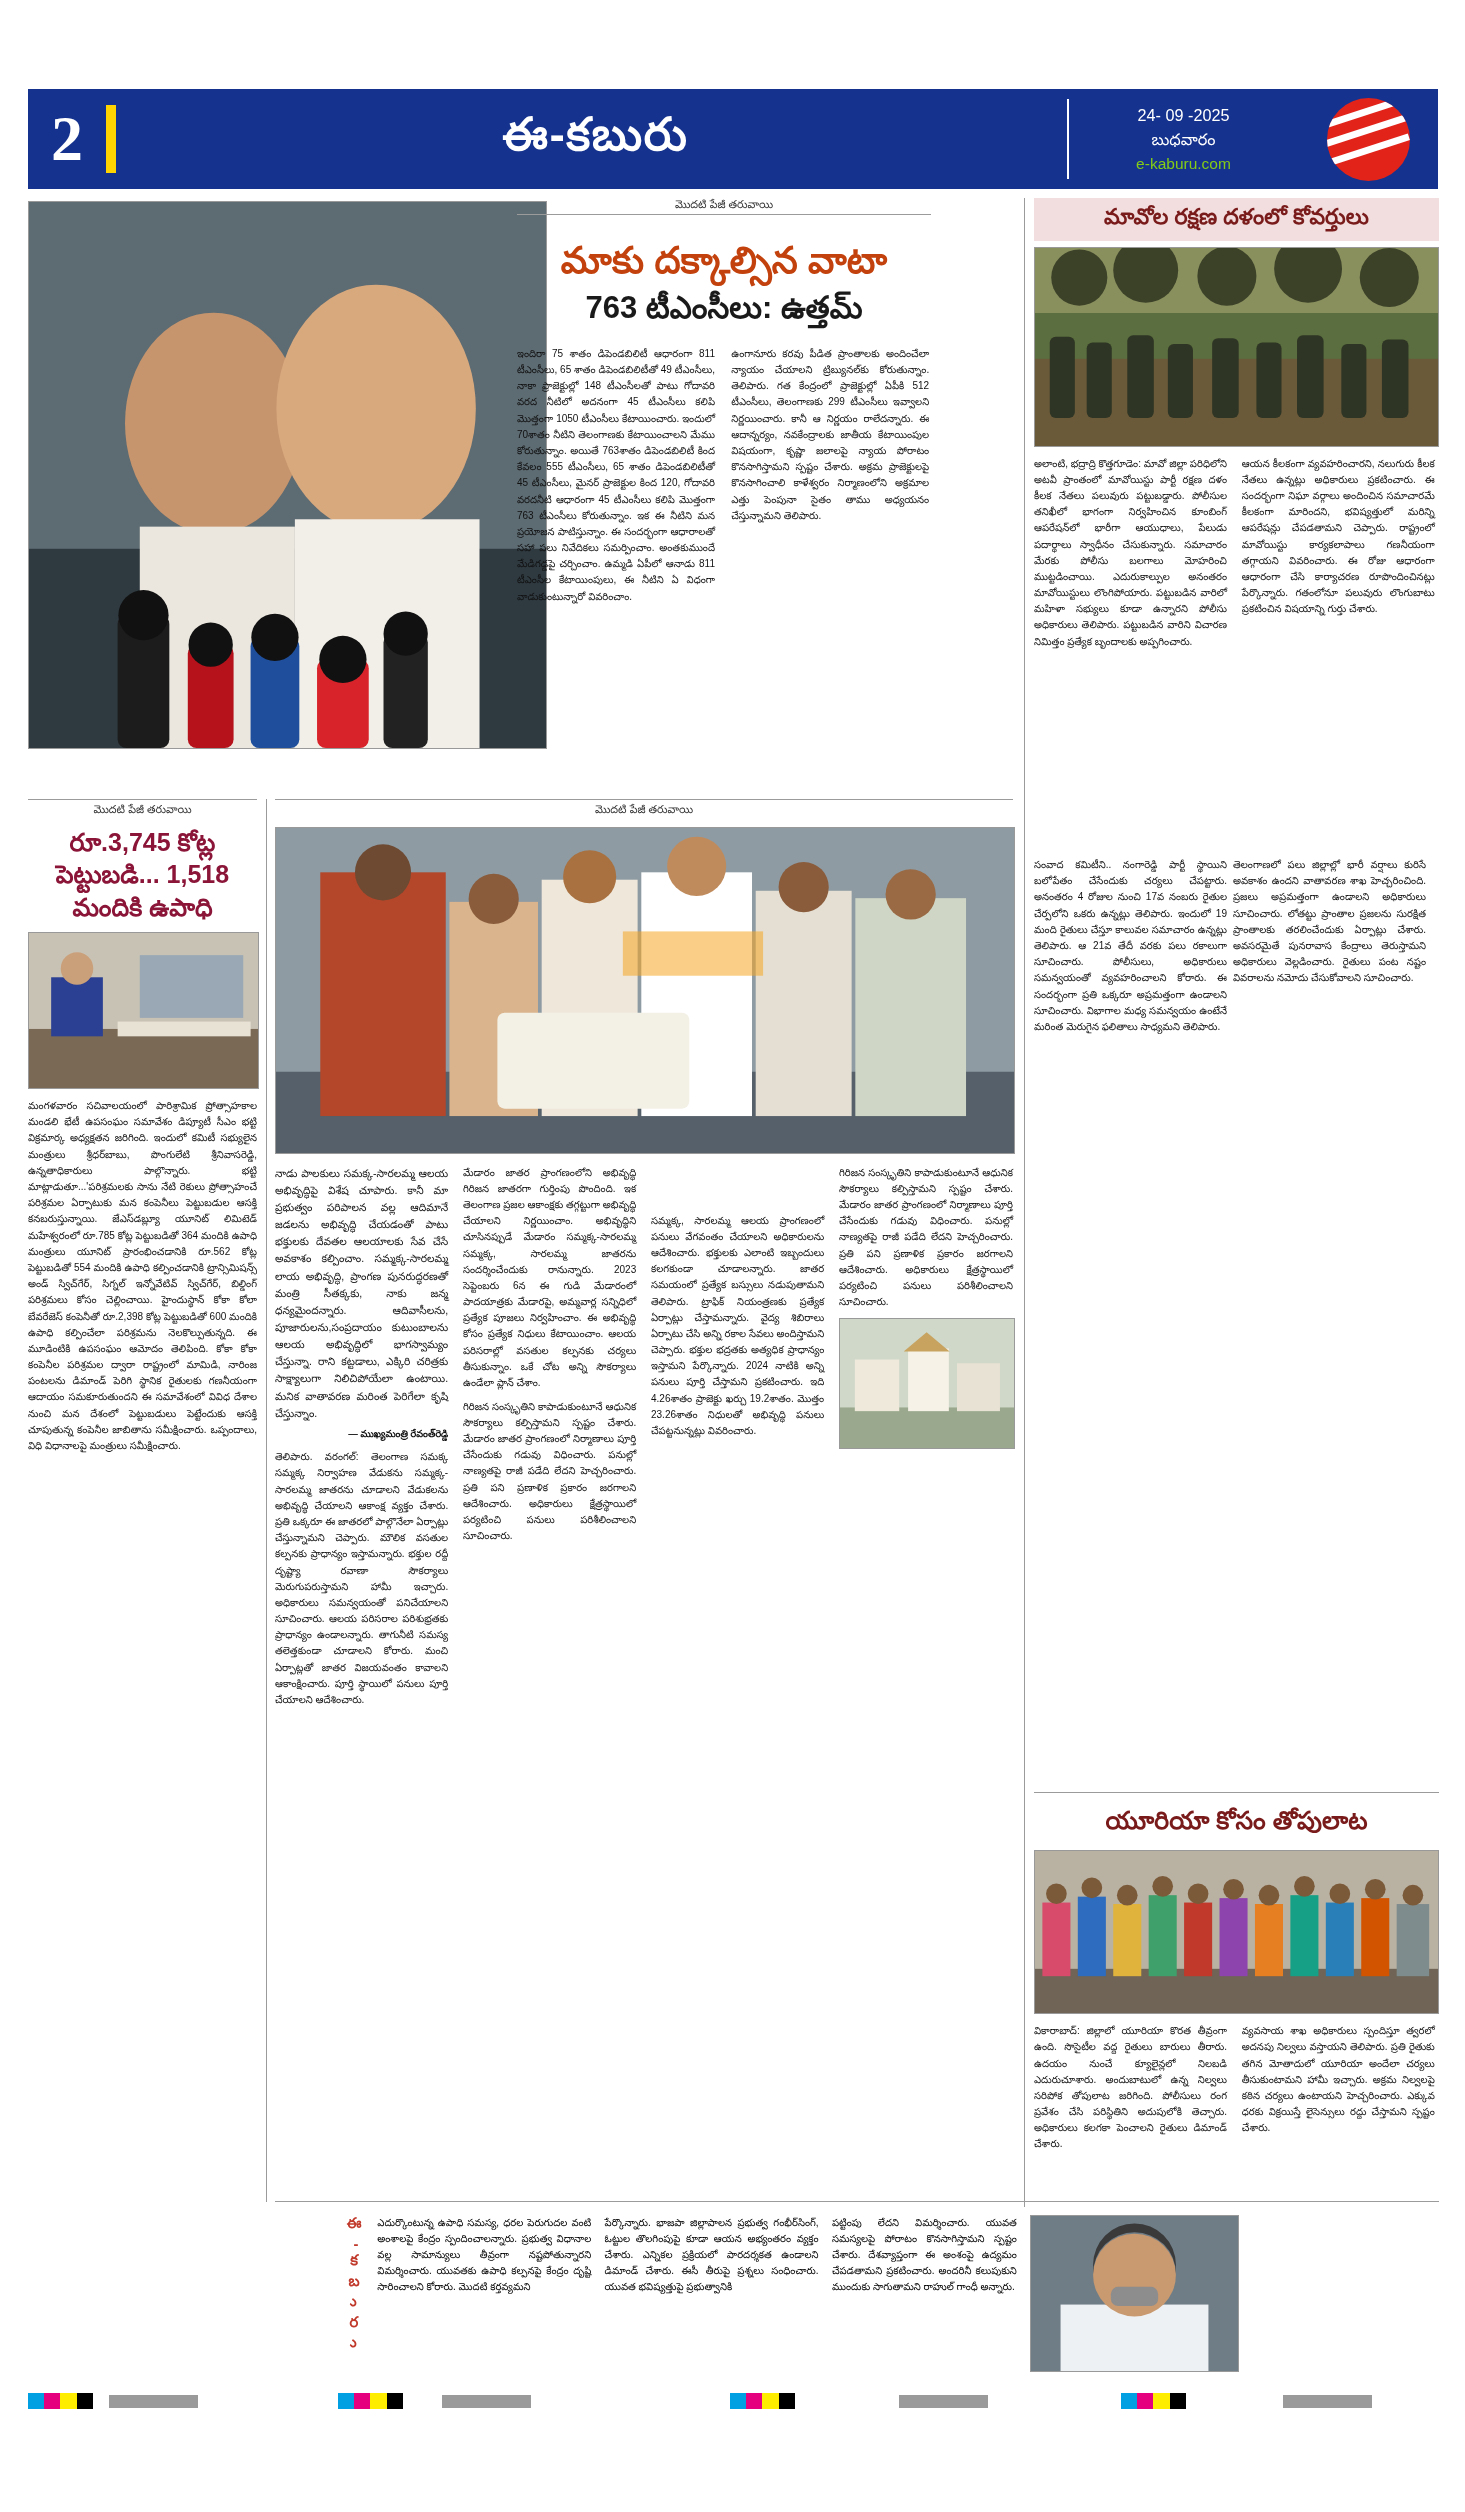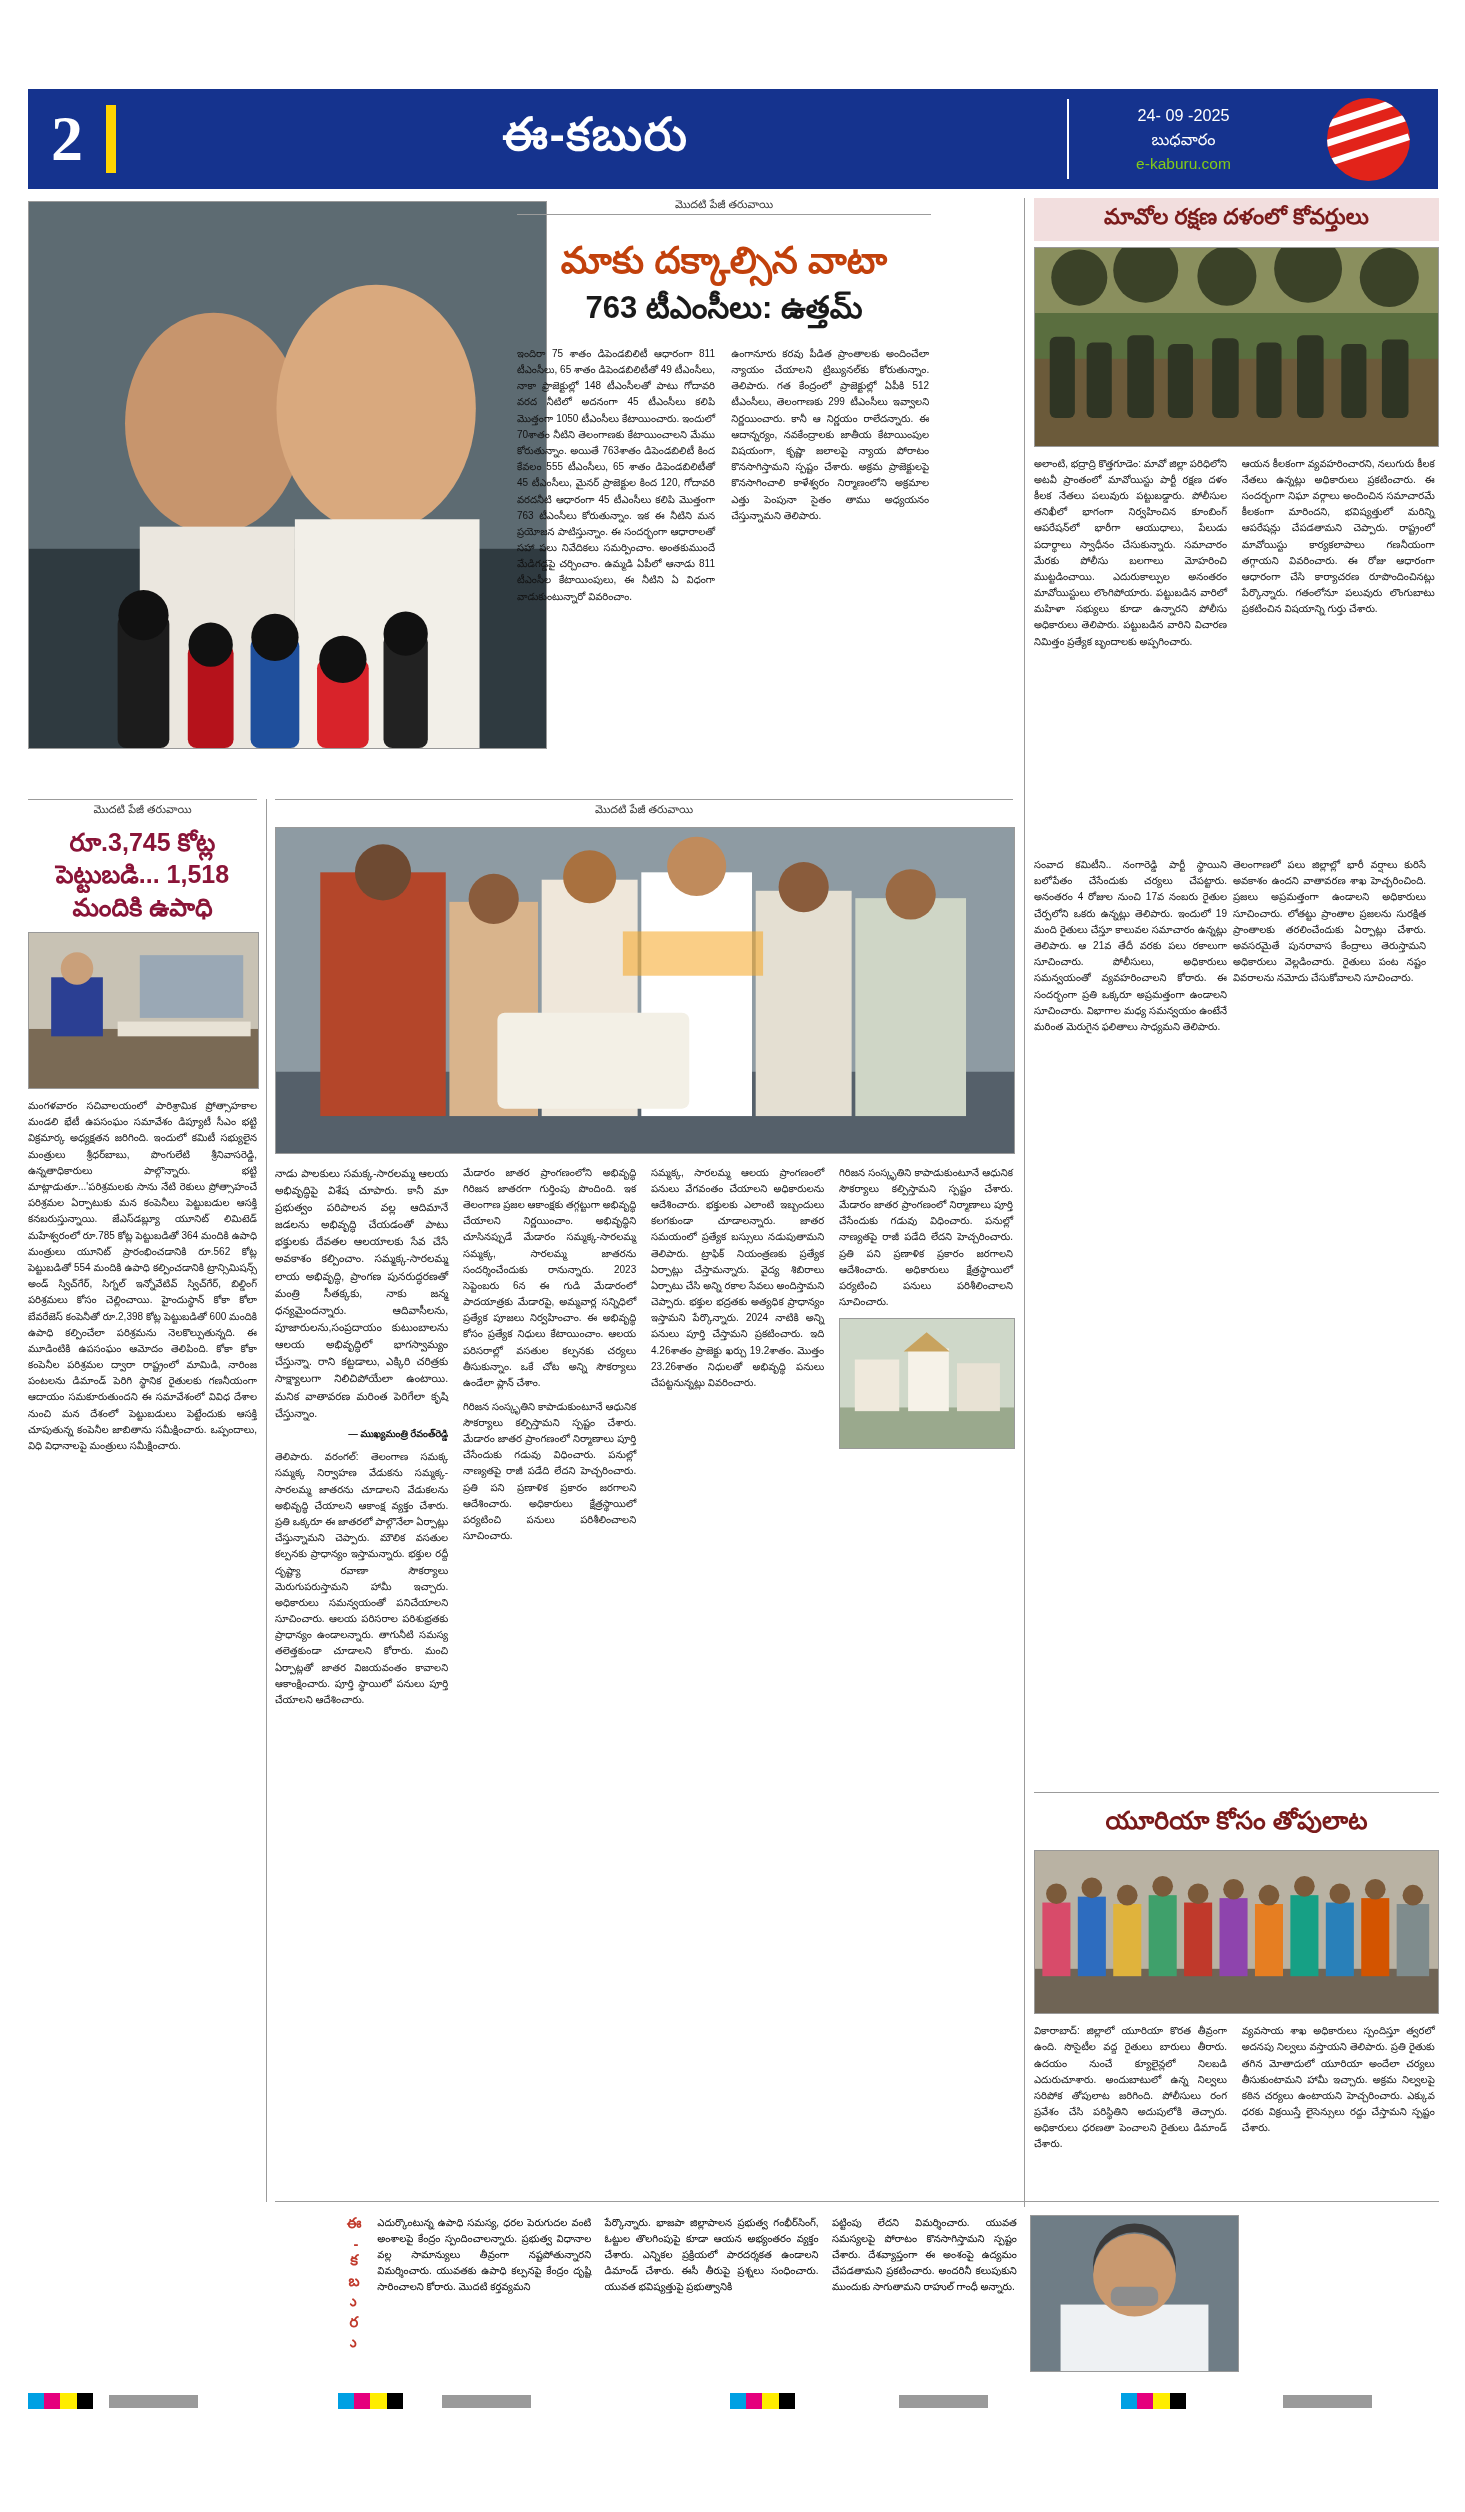--- a/index.html
+++ b/index.html
@@ -201,21 +201,21 @@
     <div style="display:flex;gap:14.8px;margin-top:10.3px;">
       <div style="width:174px;">
         <div class="quote tel">నాడు పాలకులు సమక్క-సారలమ్మ ఆలయ అభివృద్ధిపై విశేష చూపారు. కానీ మా ప్రభుత్వం పరిపాలన వల్ల ఆదిమానే జడలను అభివృద్ధి చేయడంతో పాటు భక్తులకు దేవతల ఆలయాలకు సేవ చేసే అవకాశం కల్పించాం. సమ్మక్క-సారలమ్మ లాయ అభివృద్ధి, ప్రాంగణ పునరుద్ధరణతో మంత్రి సీతక్కకు, నాకు జన్మ ధన్యమైందన్నారు. ఆదివాసీలను, పూజారులను,సంప్రదాయం కుటుంబాలను ఆలయ అభివృద్ధిలో భాగస్వామ్యం చేస్తున్నా. రాని కట్టడాలు, ఎక్కిరి చరిత్రకు సాక్ష్యాలుగా నిలిచిపోయేలా ఉంటాయి. మనిక వాతావరణ మరింత పెరిగేలా కృషి చేస్తున్నాం.</div>
         <div class="byline tel" style="margin-top:5.9px;">— ముఖ్యమంత్రి రేవంత్‌రెడ్డి</div>
         <div class="body-text tel" style="margin-top:7.4px;">తెలిపారు. వరంగల్: తెలంగాణ సమక్క సమ్మక్క నిర్వాహణ వేడుకను సమ్మక్క-సారలమ్మ జాతరను చూడాలని వేడుకలను అభివృద్ధి చేయాలని ఆకాంక్ష వ్యక్తం చేశారు. ప్రతి ఒక్కరూ ఈ జాతరలో పాల్గొనేలా ఏర్పాట్లు చేస్తున్నామని చెప్పారు. మౌలిక వసతుల కల్పనకు ప్రాధాన్యం ఇస్తామన్నారు. భక్తుల రద్దీ దృష్ట్యా రవాణా సౌకర్యాలు మెరుగుపరుస్తామని హామీ ఇచ్చారు. అధికారులు సమన్వయంతో పనిచేయాలని సూచించారు. ఆలయ పరిసరాల పరిశుభ్రతకు ప్రాధాన్యం ఉండాలన్నారు. తాగునీటి సమస్య తలెత్తకుండా చూడాలని కోరారు. మంచి ఏర్పాట్లతో జాతర విజయవంతం కావాలని ఆకాంక్షించారు. పూర్తి స్థాయిలో పనులు పూర్తి చేయాలని ఆదేశించారు.</div>
       </div>
       <div style="width:174px;">
         <div class="body-text tel">మేడారం జాతర ప్రాంగణంలోని అభివృద్ధి గిరిజన జాతరగా గుర్తింపు పొందింది. ఇక తెలంగాణ ప్రజల ఆకాంక్షకు తగ్గట్టుగా అభివృద్ధి చేయాలని నిర్ణయించాం. అభివృద్ధిని చూసినప్పుడే మేడారం సమ్మక్క-సారలమ్మ సమ్మక్క, సారలమ్మ జాతరను సందర్శించేందుకు రానున్నారు. 2023 సెప్టెంబరు 6న ఈ గుడి మేడారంలో పాదయాత్రకు మేడారపై, అమ్మవార్ల సన్నిధిలో ప్రత్యేక పూజలు నిర్వహించాం. ఈ అభివృద్ధి కోసం ప్రత్యేక నిధులు కేటాయించాం. ఆలయ పరిసరాల్లో వసతుల కల్పనకు చర్యలు తీసుకున్నాం. ఒకే చోట అన్ని సౌకర్యాలు ఉండేలా ప్లాన్ చేశాం.</div>
         <div class="body-text tel" style="margin-top:7.4px;">గిరిజన సంస్కృతిని కాపాడుకుంటూనే ఆధునిక సౌకర్యాలు కల్పిస్తామని స్పష్టం చేశారు. మేడారం జాతర ప్రాంగణంలో నిర్మాణాలు పూర్తి చేసేందుకు గడువు విధించారు. పనుల్లో నాణ్యతపై రాజీ పడేది లేదని హెచ్చరించారు. ప్రతి పని ప్రణాళిక ప్రకారం జరగాలని ఆదేశించారు. అధికారులు క్షేత్రస్థాయిలో పర్యటించి పనులు పరిశీలించాలని సూచించారు.</div>
       </div>
-      <div style="width:174px;">
+      <div style="width:174px;margin-top:48px;">
         <div class="body-text tel">సమ్మక్క, సారలమ్మ ఆలయ ప్రాంగణంలో పనులు వేగవంతం చేయాలని అధికారులను ఆదేశించారు. భక్తులకు ఎలాంటి ఇబ్బందులు కలగకుండా చూడాలన్నారు. జాతర సమయంలో ప్రత్యేక బస్సులు నడుపుతామని తెలిపారు. ట్రాఫిక్ నియంత్రణకు ప్రత్యేక ఏర్పాట్లు చేస్తామన్నారు. వైద్య శిబిరాలు ఏర్పాటు చేసి అన్ని రకాల సేవలు అందిస్తామని చెప్పారు. భక్తుల భద్రతకు అత్యధిక ప్రాధాన్యం ఇస్తామని పేర్కొన్నారు. 2024 నాటికి అన్ని పనులు పూర్తి చేస్తామని ప్రకటించారు. ఇది 4.26శాతం ప్రాజెక్టు ఖర్చు 19.2శాతం. మొత్తం 23.26శాతం నిధులతో అభివృద్ధి పనులు చేపట్టనున్నట్లు వివరించారు.</div>
       </div>
       <div style="width:174px;">
         <div class="body-text tel">గిరిజన సంస్కృతిని కాపాడుకుంటూనే ఆధునిక సౌకర్యాలు కల్పిస్తామని స్పష్టం చేశారు. మేడారం జాతర ప్రాంగణంలో నిర్మాణాలు పూర్తి చేసేందుకు గడువు విధించారు. పనుల్లో నాణ్యతపై రాజీ పడేది లేదని హెచ్చరించారు. ప్రతి పని ప్రణాళిక ప్రకారం జరగాలని ఆదేశించారు. అధికారులు క్షేత్రస్థాయిలో పర్యటించి పనులు పరిశీలించాలని సూచించారు.</div>
         <div class="photo" style="width:174px;height:129px;margin-top:7.4px;">
           <svg class="imgph" viewBox="0 0 235 175" preserveAspectRatio="none">
             <rect width="235" height="175" fill="#cfd8c9"></rect>
             <rect y="120" width="235" height="55" fill="#9aa98d"></rect>
             <rect x="20" y="55" width="60" height="70" fill="#efe9dc"></rect>
             <rect x="92" y="40" width="55" height="85" fill="#f6f2e8"></rect>
@@ -256,21 +256,21 @@
             <circle cx="269" cy="52" r="14"></circle>
           <circle cx="317" cy="60" r="14"></circle>
             <circle cx="365" cy="48" r="14"></circle>
             <circle cx="413" cy="58" r="14"></circle>
           <circle cx="461" cy="52" r="14"></circle>
             <circle cx="512" cy="60" r="14"></circle>
         </g>
       </svg>
     </div>
     <div style="display:flex;gap:14.8px;margin-top:8.9px;">
-      <div class="body-text tel" style="width:193px;">వికారాబాద్: జిల్లాలో యూరియా కొరత తీవ్రంగా ఉంది. సొసైటీల వద్ద రైతులు బారులు తీరారు. ఉదయం నుంచే క్యూలైన్లలో నిలబడి ఎదురుచూశారు. అందుబాటులో ఉన్న నిల్వలు సరిపోక తోపులాట జరిగింది. పోలీసులు రంగ ప్రవేశం చేసి పరిస్థితిని అదుపులోకి తెచ్చారు. అధికారులు ధరణతా పెంచాలని రైతులు డిమాండ్ చేశారు.</div>
+      <div class="body-text tel" style="width:193px;">వికారాబాద్: జిల్లాలో యూరియా కొరత తీవ్రంగా ఉంది. సొసైటీల వద్ద రైతులు బారులు తీరారు. ఉదయం నుంచే క్యూలైన్లలో నిలబడి ఎదురుచూశారు. అందుబాటులో ఉన్న నిల్వలు సరిపోక తోపులాట జరిగింది. పోలీసులు రంగ ప్రవేశం చేసి పరిస్థితిని అదుపులోకి తెచ్చారు. అధికారులు కలగకా పెంచాలని రైతులు డిమాండ్ చేశారు.</div>
       <div class="body-text tel" style="width:193px;">వ్యవసాయ శాఖ అధికారులు స్పందిస్తూ త్వరలో అదనపు నిల్వలు వస్తాయని తెలిపారు. ప్రతి రైతుకు తగిన మోతాదులో యూరియా అందేలా చర్యలు తీసుకుంటామని హామీ ఇచ్చారు. అక్రమ నిల్వలపై కఠిన చర్యలు ఉంటాయని హెచ్చరించారు. ఎక్కువ ధరకు విక్రయిస్తే లైసెన్సులు రద్దు చేస్తామని స్పష్టం చేశారు.</div>
     </div>
   </div>
 
   <div class="block" style="left:275px;top:2208px;width:1164px;height:177px;">
     <div class="hrule" style="left:0;top:-7.4px;width:1164px;"></div>
     <div style="display:flex;gap:13.3px;margin-top:7.4px;">
       <div class="vert-logo tel" style="width:89px;">ఈ-కబురు</div>
       <div class="kabu tel" style="width:214px;">ఎదుర్కొంటున్న ఉపాధి సమస్య, ధరల పెరుగుదల వంటి అంశాలపై కేంద్రం స్పందించాలన్నారు. ప్రభుత్వ విధానాల వల్ల సామాన్యులు తీవ్రంగా నష్టపోతున్నారని విమర్శించారు. యువతకు ఉపాధి కల్పనపై కేంద్రం దృష్టి సారించాలని కోరారు. మొదటి కర్తవ్యమని</div>
       <div class="kabu tel" style="width:214px;">పేర్కొన్నారు. భాజపా జిల్లాపాలన ప్రభుత్వ గంభీర్‌సింగ్, ఓట్టుల తొలగింపుపై కూడా ఆయన అభ్యంతరం వ్యక్తం చేశారు. ఎన్నికల ప్రక్రియలో పారదర్శకత ఉండాలని డిమాండ్ చేశారు. ఈసీ తీరుపై ప్రశ్నలు సంధించారు. యువత భవిష్యత్తుపై ప్రభుత్వానికి</div>

